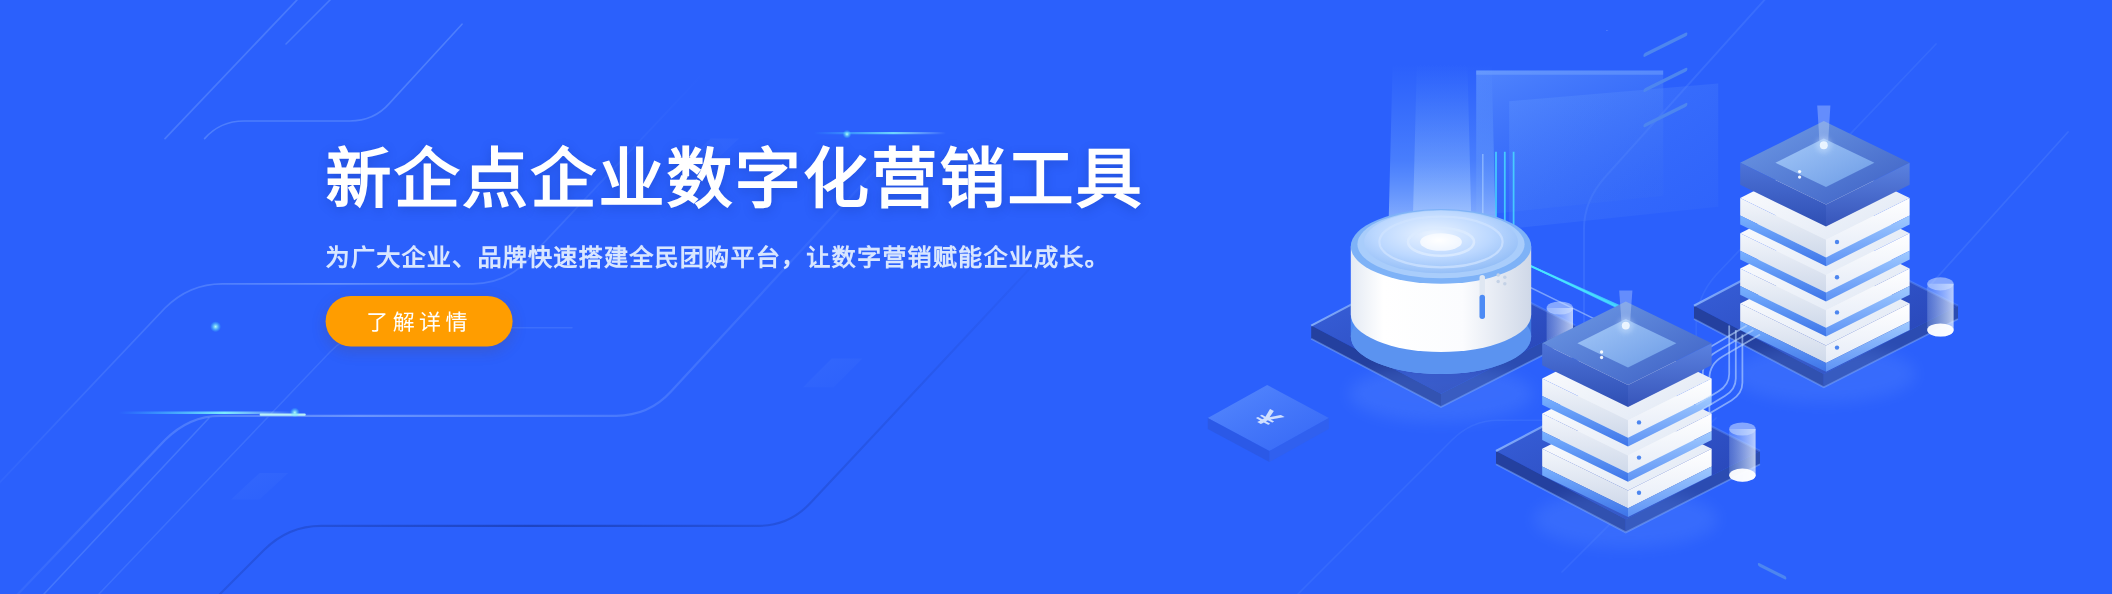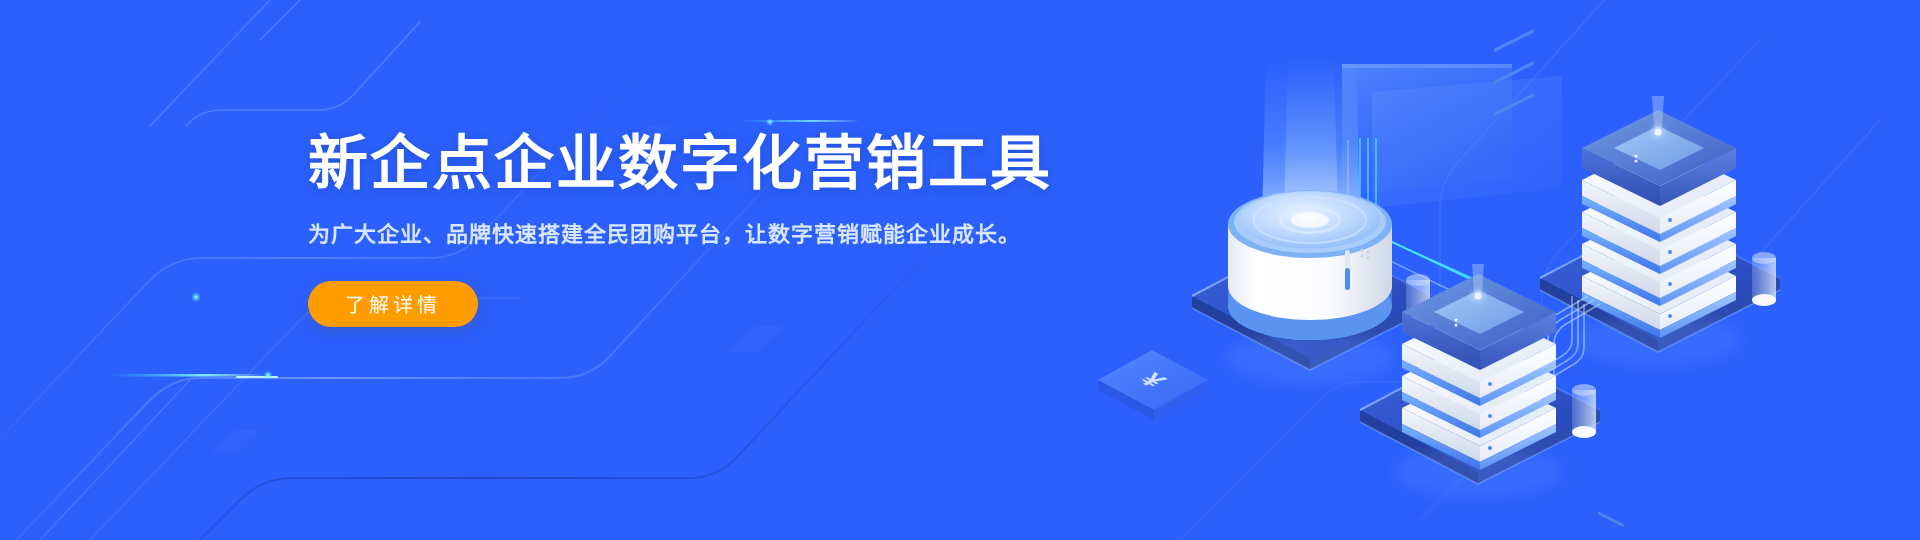--- a/index.html
+++ b/index.html
@@ -25,21 +25,21 @@
     position: absolute;
     inset: 0;
     width: 1920px;
     height: 540px;
     pointer-events: none;
   }
 
   
   .text-block {
     position: absolute;
-    left: 308px;
+    left: 296px;
     top: 132px;
     width: 700px;
     z-index: 5;
   }
 
   .headline {
     font-size: 60px;
     line-height: 1.08;
     font-weight: 700;
     color: #ffffff;
@@ -56,21 +56,21 @@
     color: #d8e6ff;
     letter-spacing: 1px;
     white-space: nowrap;
     font-weight: 700;
   }
 
   .cta-button {
     display: inline-flex;
     align-items: center;
     justify-content: center;
-    margin-top: 30px;
+    margin-top: 18px;
     width: 170px;
     height: 46px;
     border: none;
     border-radius: 23px;
     background: #ff9d00;
     color: #ffffff;
     font-size: 20px;
     letter-spacing: 4px;
     font-family: inherit;
     font-weight: 400;

